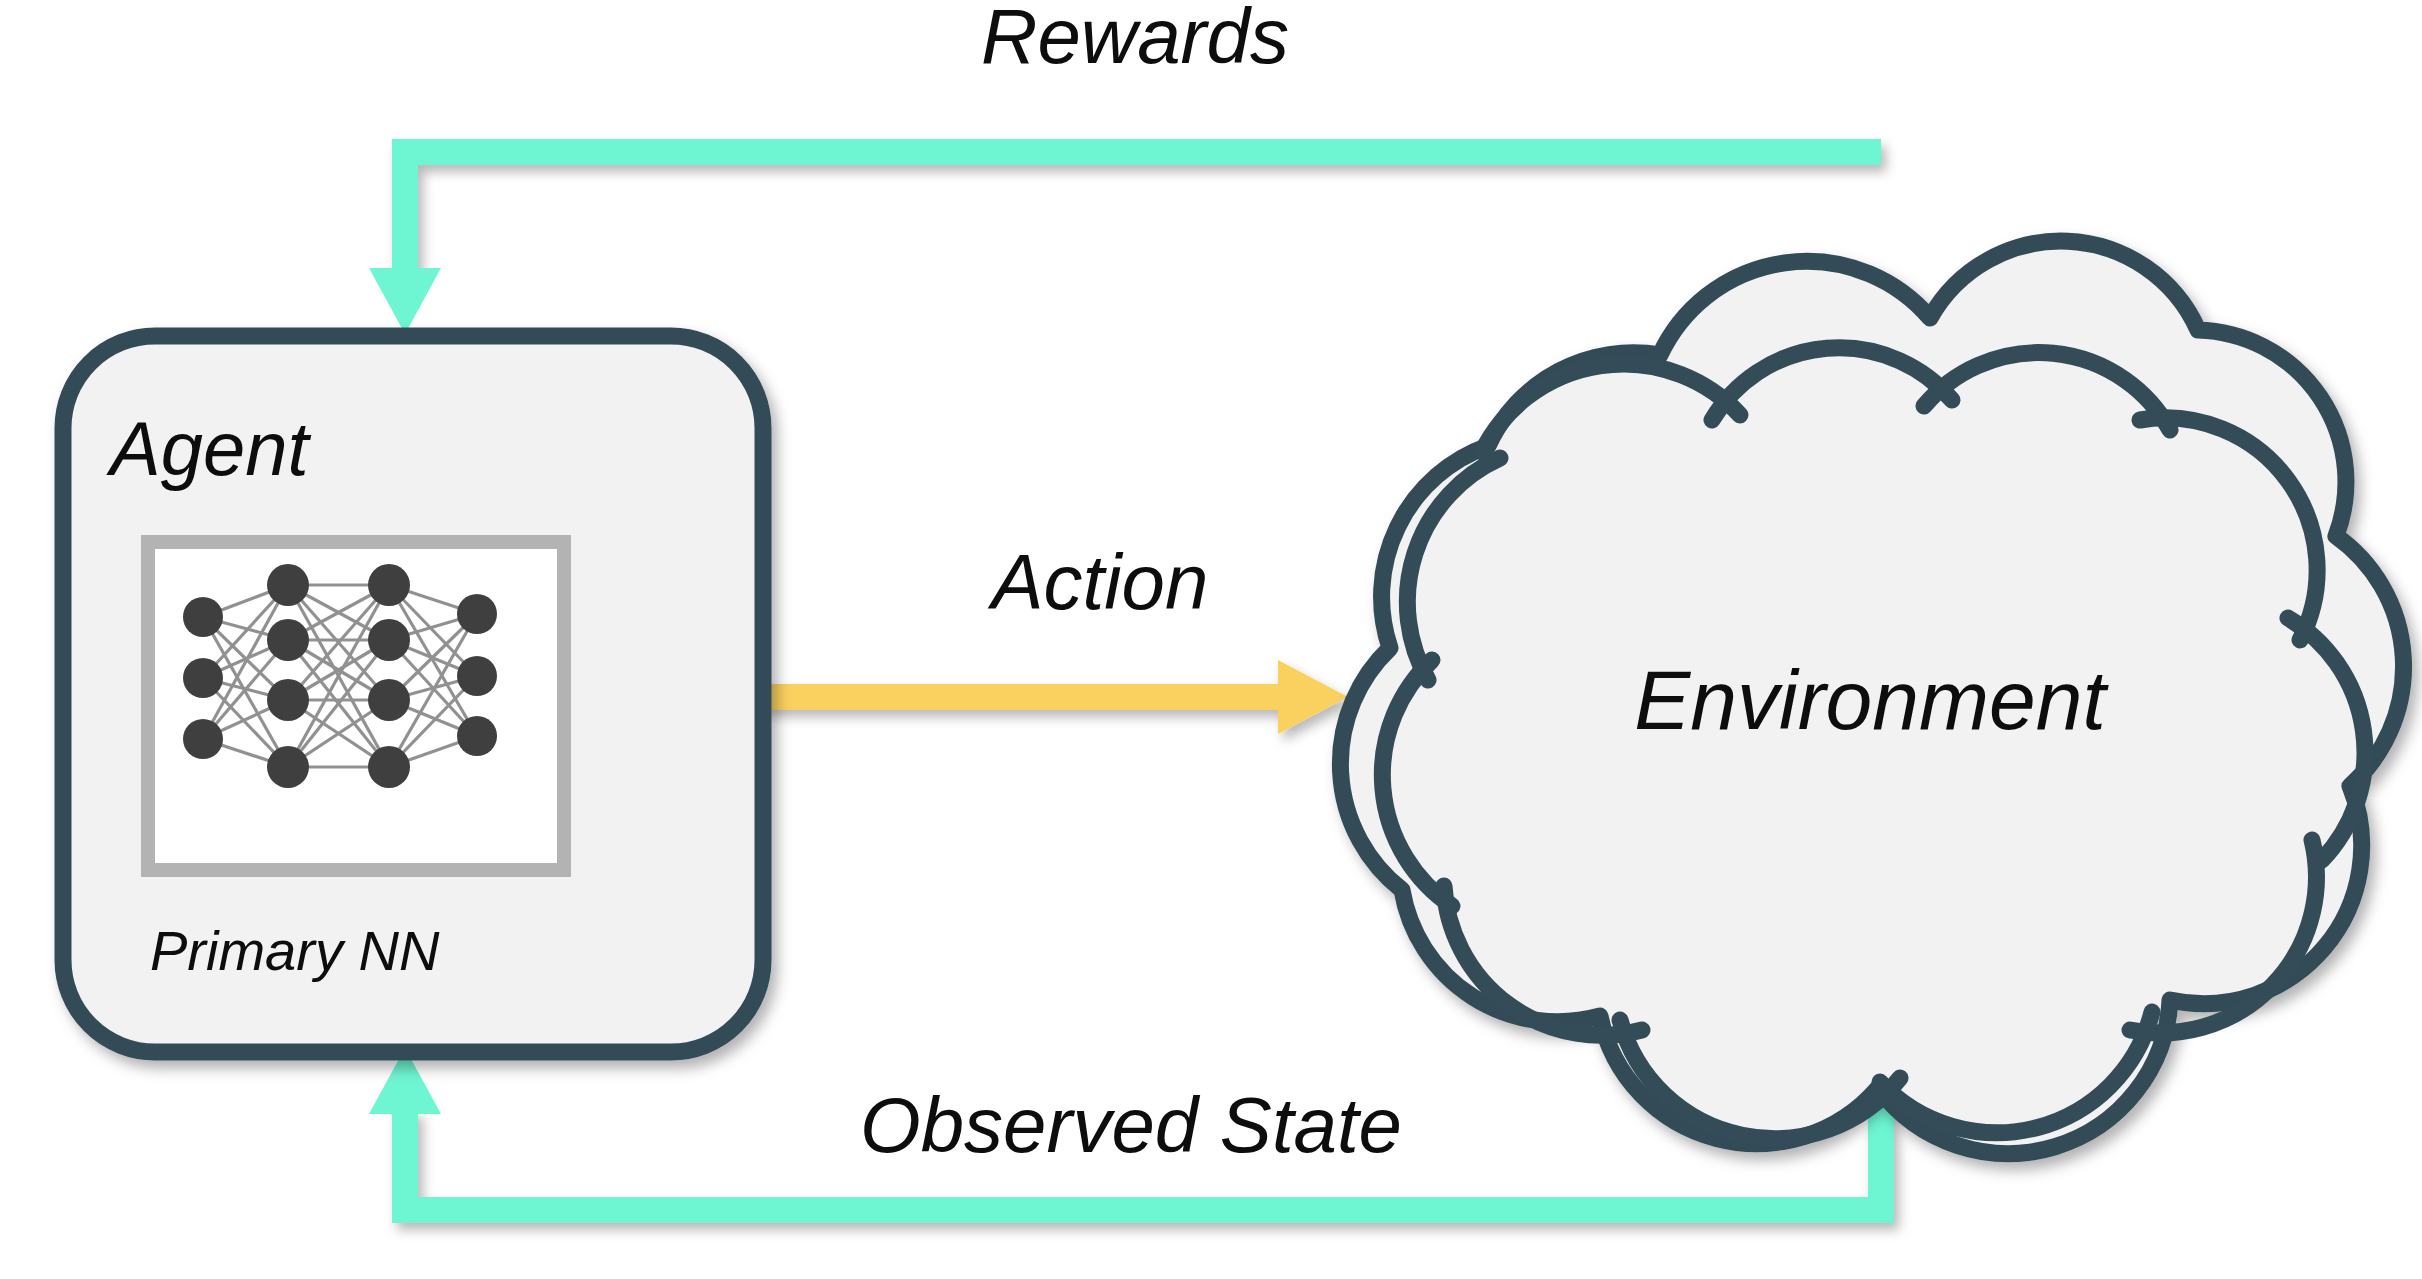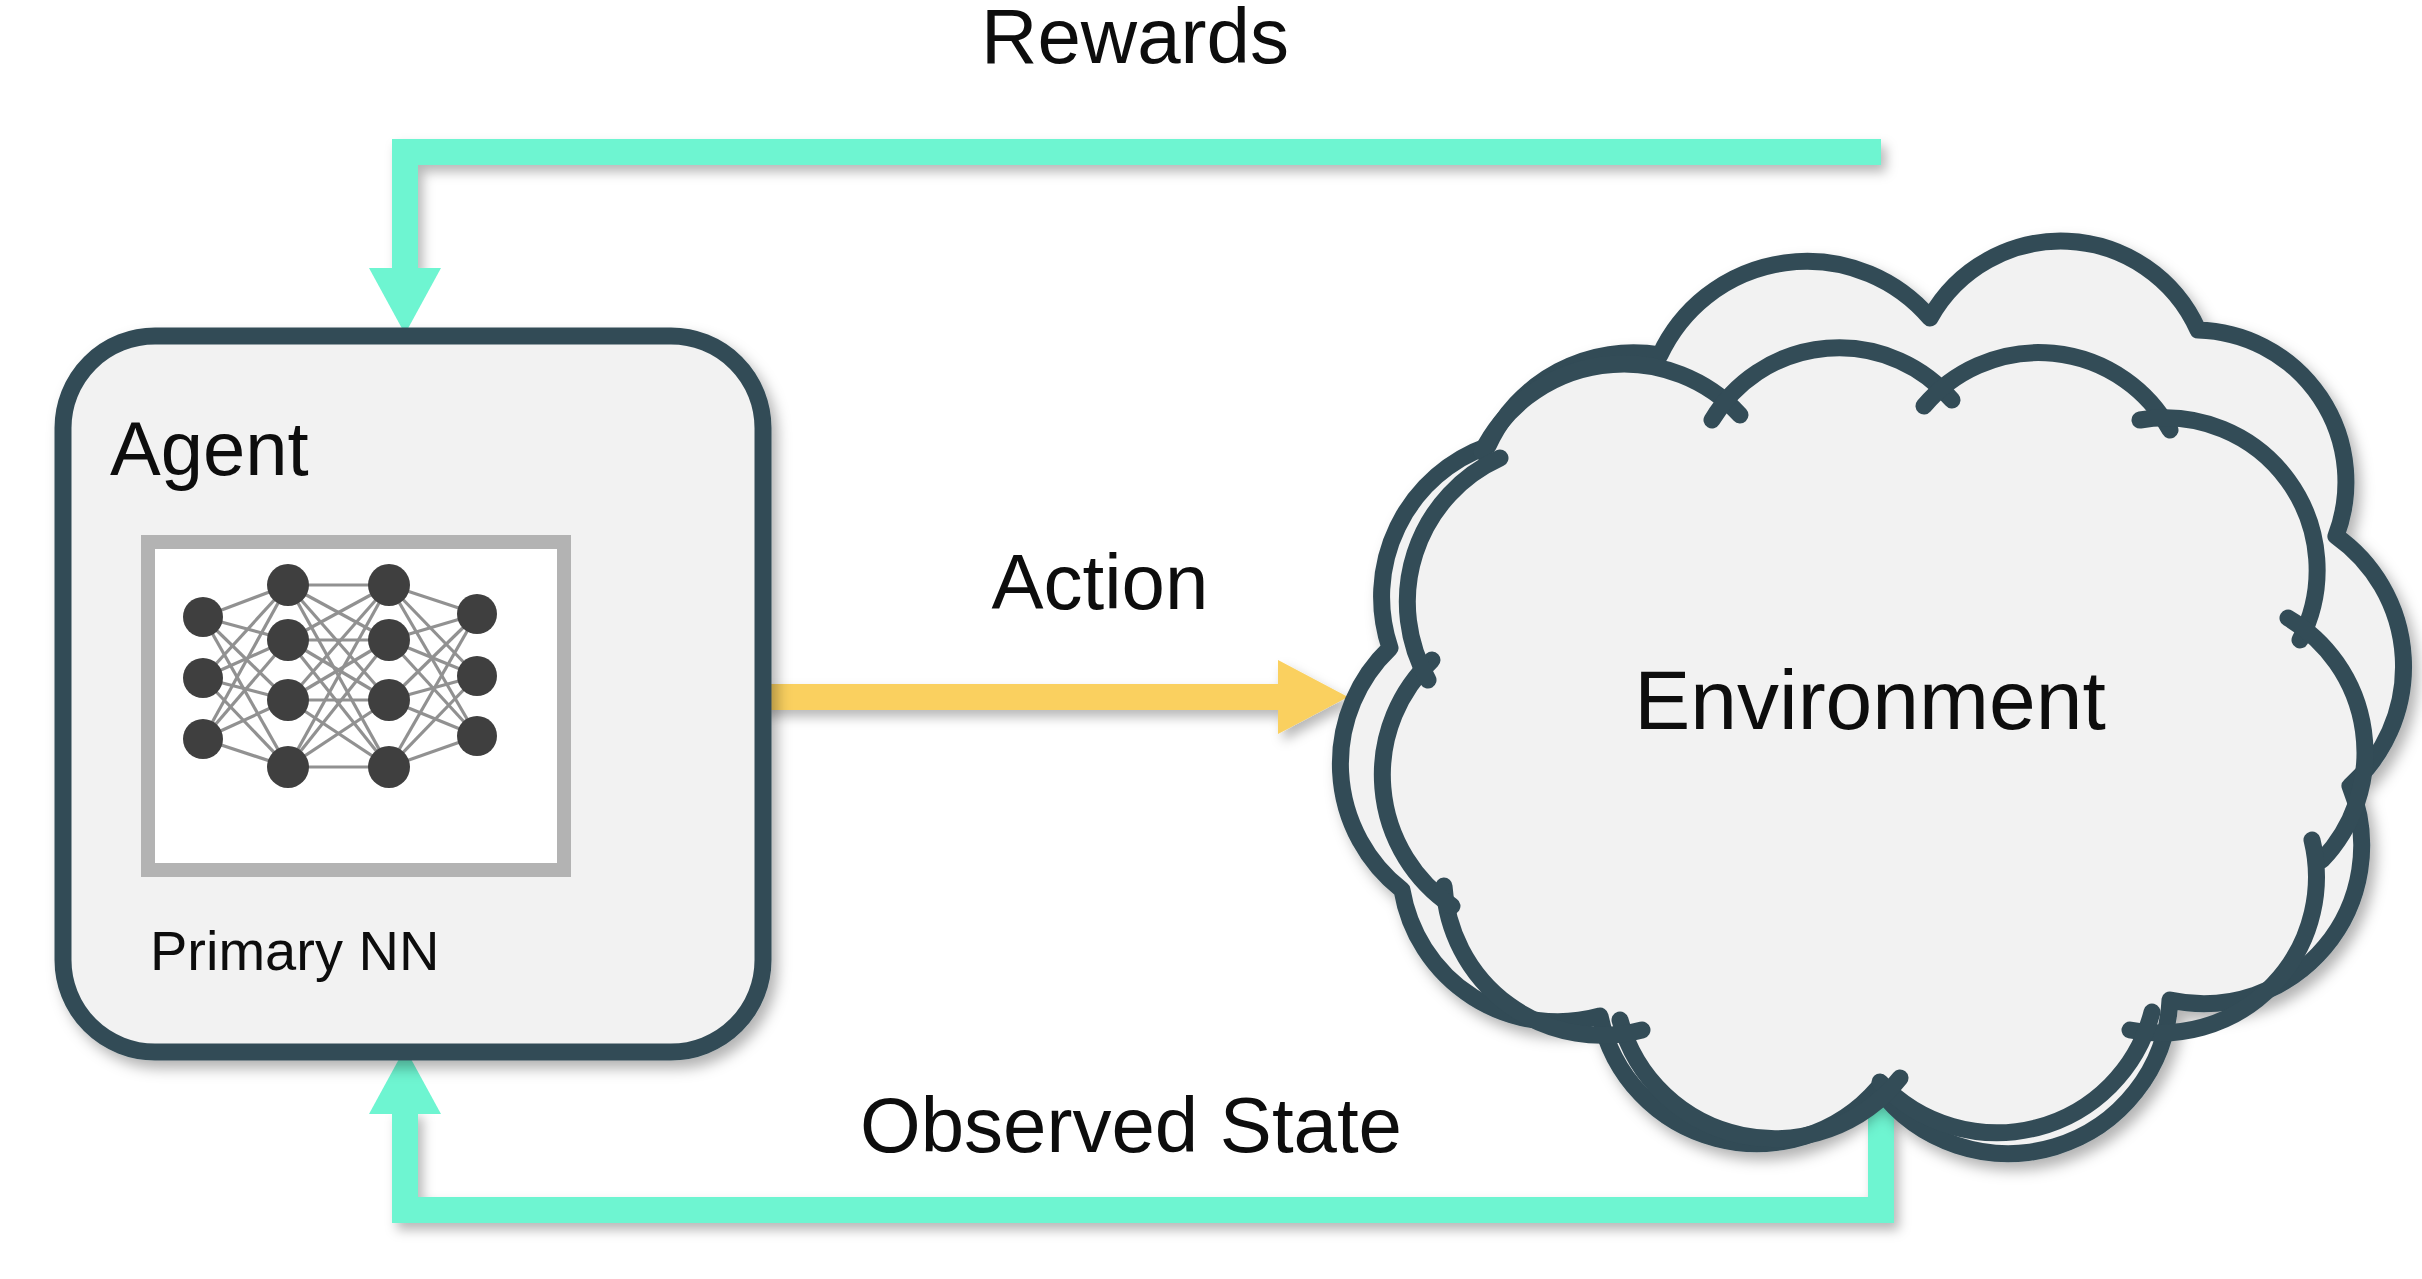--- a/index.html
+++ b/index.html
@@ -12,20 +12,21 @@
     width: 2422px;
     height: 1279px;
     overflow: hidden;
     font-family: "Liberation Sans", sans-serif;
   }
   #diagram-root {
     position: relative;
     width: 2422px;
     height: 1279px;
     background: #ffffff;
+    font-style: italic;
   }
   #diagram-svg {
     position: absolute;
     top: 0;
     left: 0;
     width: 2422px;
     height: 1279px;
     display: block;
   }
   .lbl {

